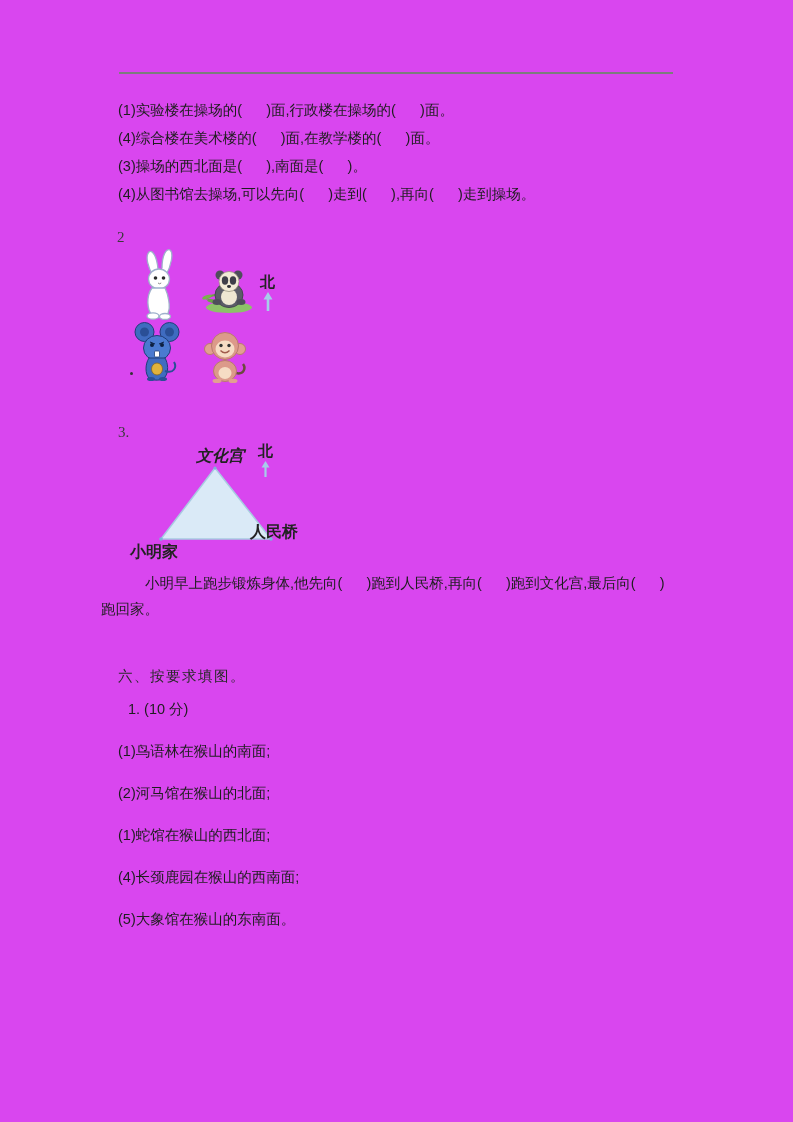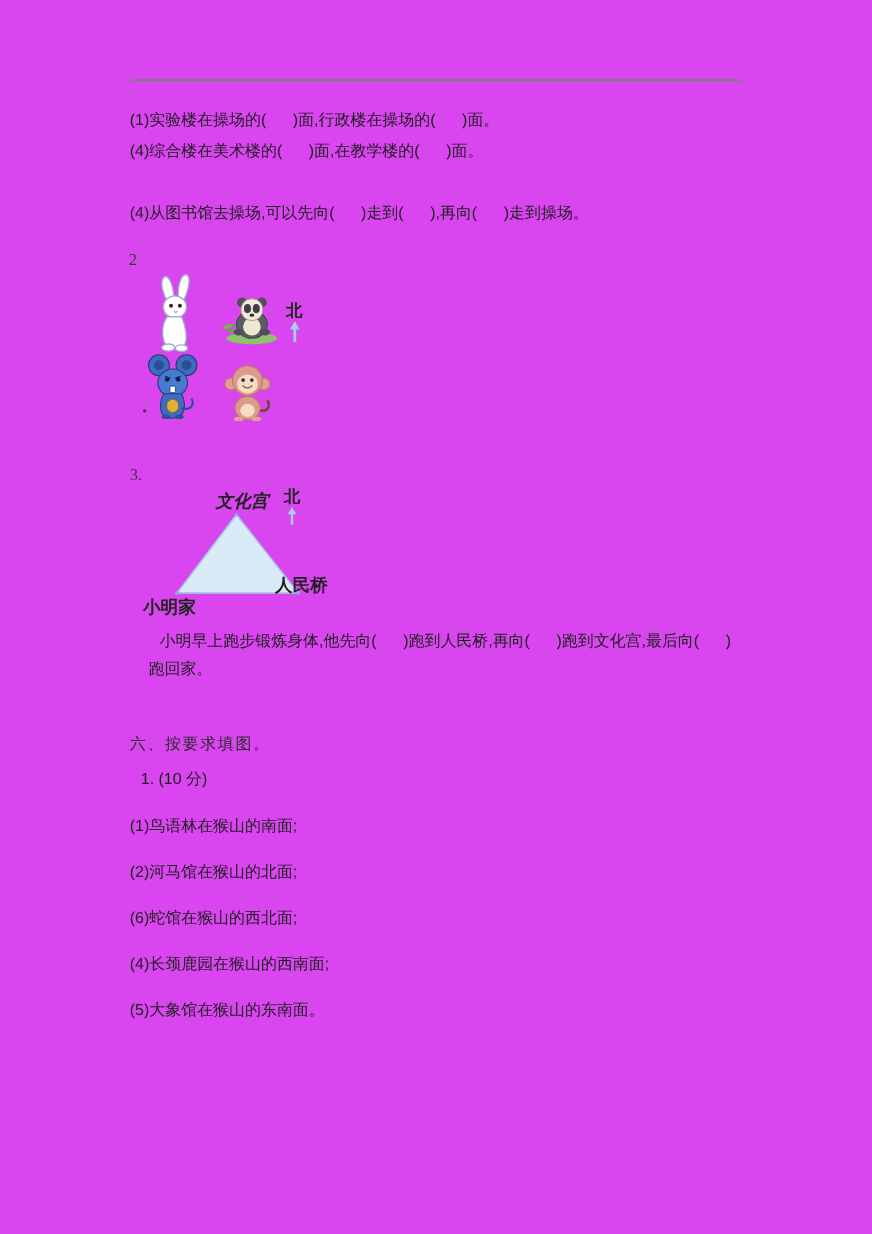--- a/index.html
+++ b/index.html
@@ -21,20 +21,21 @@
 </style>
 </head>
 <body>
 
 <div class="page">
 
   <div class="abs rule" style="left:119px; top:72px; width:554px;"></div>
 
   <div class="abs txt" style="left:118px; top:101px;">(1)实验楼在操场的(      )面,行政楼在操场的(      )面。</div>
   <div class="abs txt" style="left:118px; top:129px;">(4)综合楼在美术楼的(      )面,在教学楼的(      )面。</div>
+  <div class="abs txt" style="left:118px; top:157px;">(3)操场的西北面是(      ),南面是(      )。</div>
   <div class="abs txt" style="left:118px; top:185px;">(4)从图书馆去操场,可以先向(      )走到(      ),再向(      )走到操场。</div>
 
   <div class="abs num" style="left:117px; top:229px;">2</div>
 
   <div class="abs" style="left:140px; top:248px;">
     <svg width="38" height="72" viewBox="0 0 38 72">
       <g fill="#ffffff" stroke="#9fb0cc" stroke-width="1.3" stroke-linejoin="round">
         <path d="M13 27 C8 20 5 8 9 4 C13 1 17 10 18 21"></path>
         <path d="M22 20 C22 8 26 0 30 2 C34 5 31 18 26 27"></path>
         <ellipse cx="19" cy="31" rx="10.5" ry="10"></ellipse>
@@ -133,24 +134,24 @@
       <svg width="11" height="17" viewBox="0 0 11 17">
         <path d="M5.5 4 L5.5 16" stroke="#a6cde9" stroke-width="2.2"></path>
         <path d="M5.5 0 L1.5 6.5 L9.5 6.5 Z" fill="#a6cde9"></path>
       </svg>
     </span>
   </div>
   <div class="abs kai" style="left:130px; top:542px;">小明家</div>
   <div class="abs kai" style="left:250px; top:522px;text-align:right;">人民桥</div>
 
   <div class="abs indent-txt" style="left:145px; top:574px;">小明早上跑步锻炼身体,他先向(      )跑到人民桥,再向(      )跑到文化宫,最后向(      )</div>
-  <div class="abs indent-txt" style="left:101px; top:600px;margin-left:34px;">跑回家。</div>
+  <div class="abs indent-txt" style="left:101px; top:600px;">跑回家。</div>
 
   <div class="abs serif-head" style="left:118px; top:667px;">六、按要求填图。</div>
   <div class="abs txt" style="left:128px; top:700px;">1. (10 分)</div>
 
   <div class="abs txt" style="left:118px; top:742px;">(1)鸟语林在猴山的南面;</div>
   <div class="abs txt" style="left:118px; top:784px;">(2)河马馆在猴山的北面;</div>
-  <div class="abs txt" style="left:118px; top:826px;">(6)蛇馆在猴山的西北面;</div>
+  <div class="abs txt" style="left:118px; top:826px;">(1)蛇馆在猴山的西北面;</div>
   <div class="abs txt" style="left:118px; top:868px;">(4)长颈鹿园在猴山的西南面;</div>
   <div class="abs txt" style="left:118px; top:910px;">(5)大象馆在猴山的东南面。</div>
 
 </div>
 
 </body></html>

